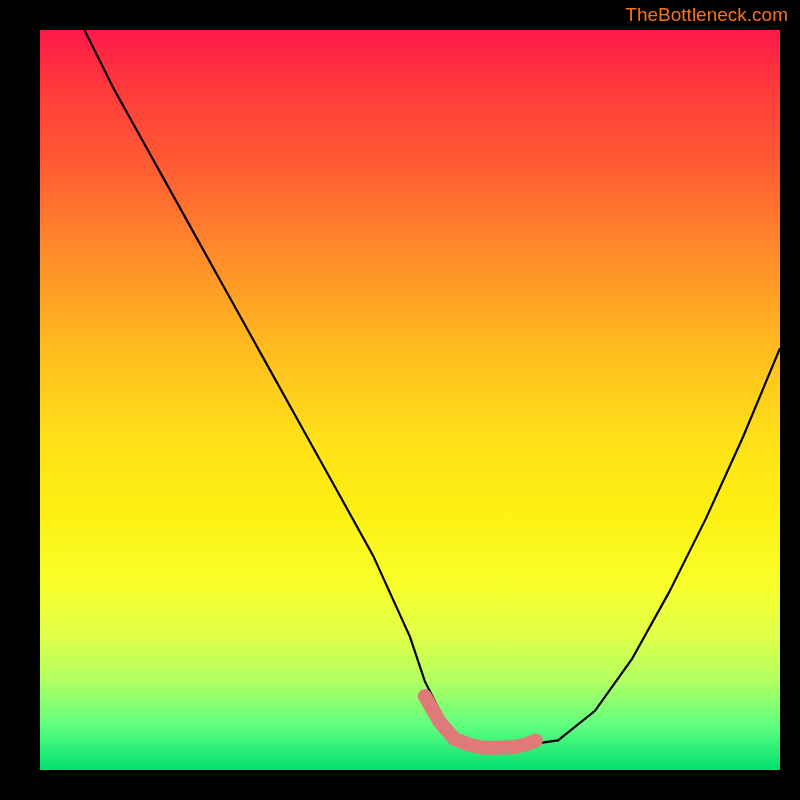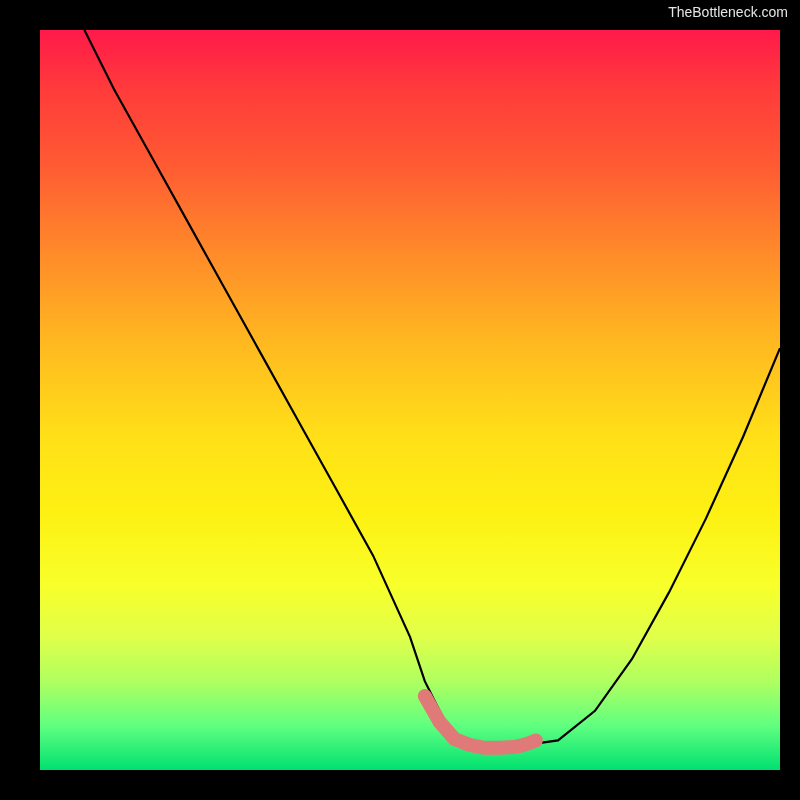--- a/index.html
+++ b/index.html
@@ -8,22 +8,22 @@
     width: 800px;
     height: 800px;
     background: #000;
     position: relative;
     font-family: Arial, sans-serif;
   }
   .watermark {
     position: absolute;
     top: 4px;
     right: 12px;
-    color: #e5e5e5;
-    font-size: 14px;
+    color: #f97316;
+    font-size: 19px;
     font-weight: 500;
     z-index: 10;
   }
   .plot-area {
     position: absolute;
     left: 40px;
     top: 30px;
     width: 740px;
     height: 740px;
     background: linear-gradient(to bottom,

